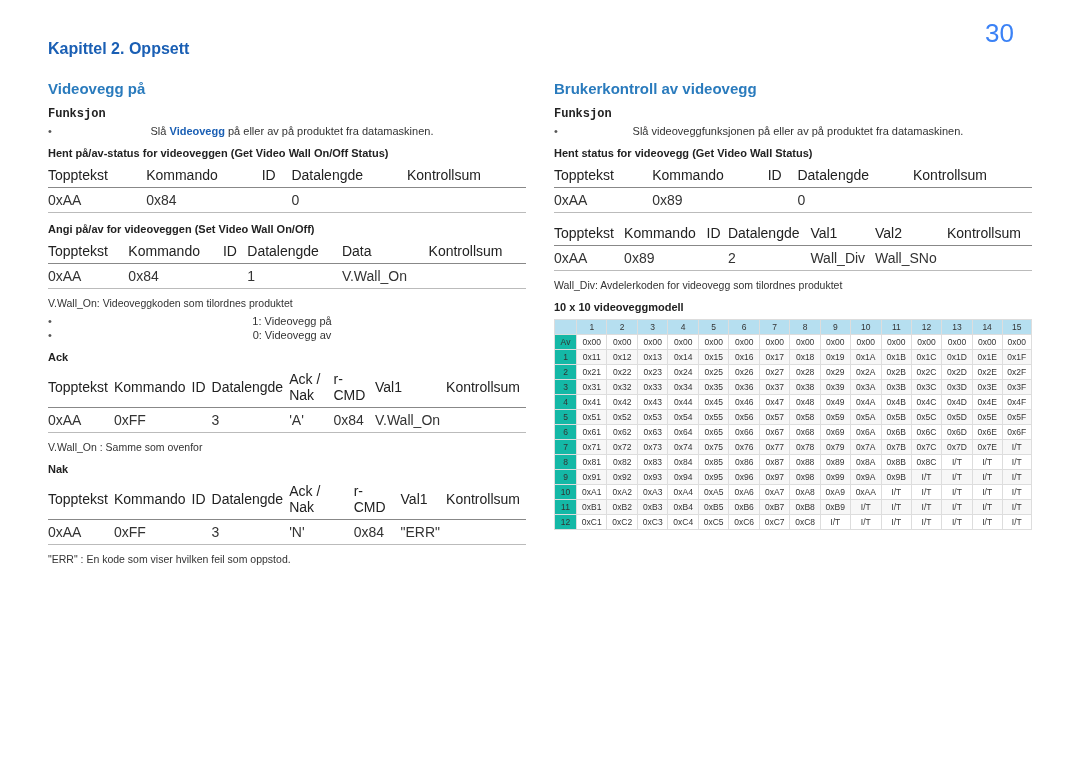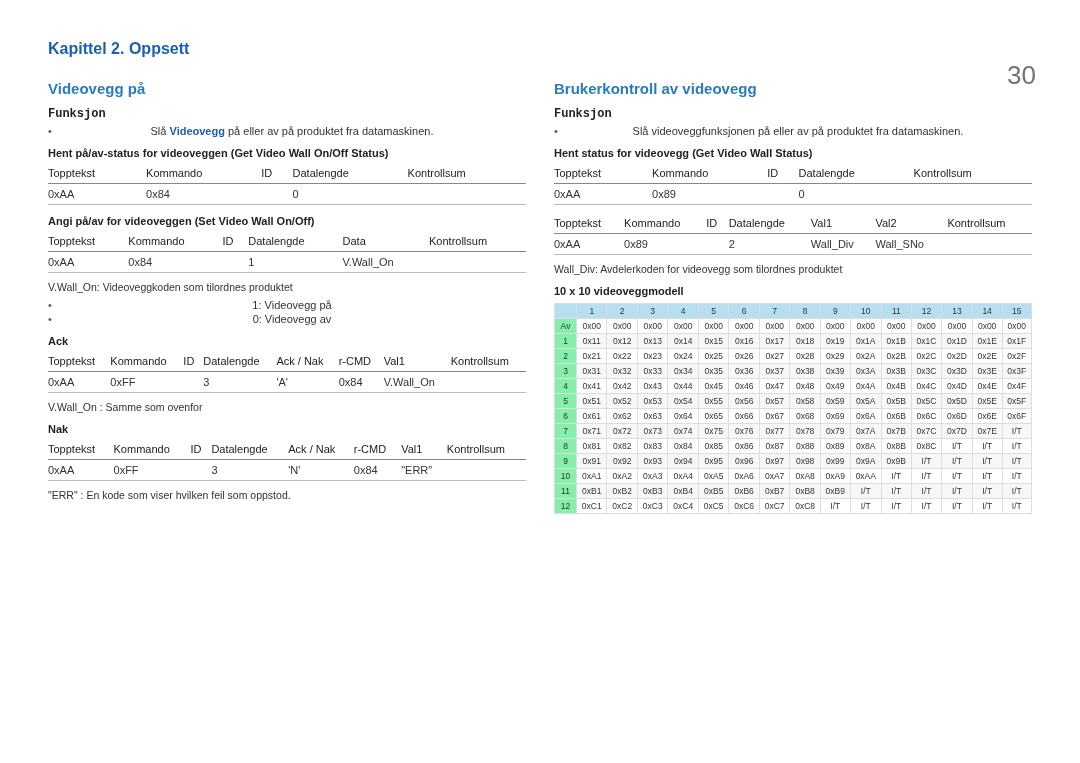--- a/index.html
+++ b/index.html
@@ -15,39 +15,38 @@
   }
   .chapter {
     color: #1a5fb4;
     font-weight: bold;
     font-size: 16px;
     margin-bottom: 22px;
   }
   .page-num {
     position: absolute;
     top: 18px;
-    right: 44px;
-    color: #737373;
+    right: 66px;
+    color: #3b82f6;
     font-size: 26px;
-    margin-top: 42px;
   }
   .columns { display: flex; gap: 28px; }
   .col { flex: 1; }
   .h1title { color: #2a7bbd; font-size: 15px; font-weight: bold; margin-bottom: 10px; }
   .h2title { font-size: 12px; font-weight: bold; margin: 8px 0 4px; color: #222; font-family: Liberation Mono, monospace; }
   .h3title { font-size: 11px; font-weight: bold; margin: 10px 0 4px; color: #222; }
   .bullet { margin: 2px 0 8px 0; }
   .bullet li { list-style: none; padding-left: 10px; position: relative; margin-bottom: 2px; text-align: center; }
   .bullet li::before { content: "•"; position: absolute; left: 0; color: #555; }
   .emph { color: #1a5fb4; font-weight: bold; }
   table.cmd {
     border-collapse: collapse;
     width: 100%;
     margin: 4px 0 8px;
-    font-size: 11px;
+    font-size: 14px;
   }
   table.cmd th, table.cmd td {
     text-align: left;
     padding: 4px 6px 4px 0;
     border-bottom: 1px solid #bbb;
     font-weight: normal;
   }
   table.cmd th { color: #222; border-bottom: 1px solid #888; }
   .note { margin: 6px 0; font-size: 10.5px; }
   table.matrix {
@@ -55,21 +54,21 @@
     width: 100%;
     font-size: 8.5px;
     margin-top: 6px;
   }
   table.matrix th, table.matrix td {
     border: 1px solid #ddd;
     padding: 2px 1px;
     text-align: center;
   }
   table.matrix thead th { background: #b6dff0; font-weight: normal; }
-  table.matrix tbody th { background: #86efac; font-weight: normal; width: 22px; }
+  table.matrix tbody th { background: #14b8a6; font-weight: normal; width: 22px; }
   table.matrix tbody tr:nth-child(even) td { background: #f7f7f7; }
 </style>
 </head>
 <body>
 
 <div class="chapter">Kapittel 2. Oppsett</div>
 <div class="page-num">30</div>
 
 <div class="columns">
 

